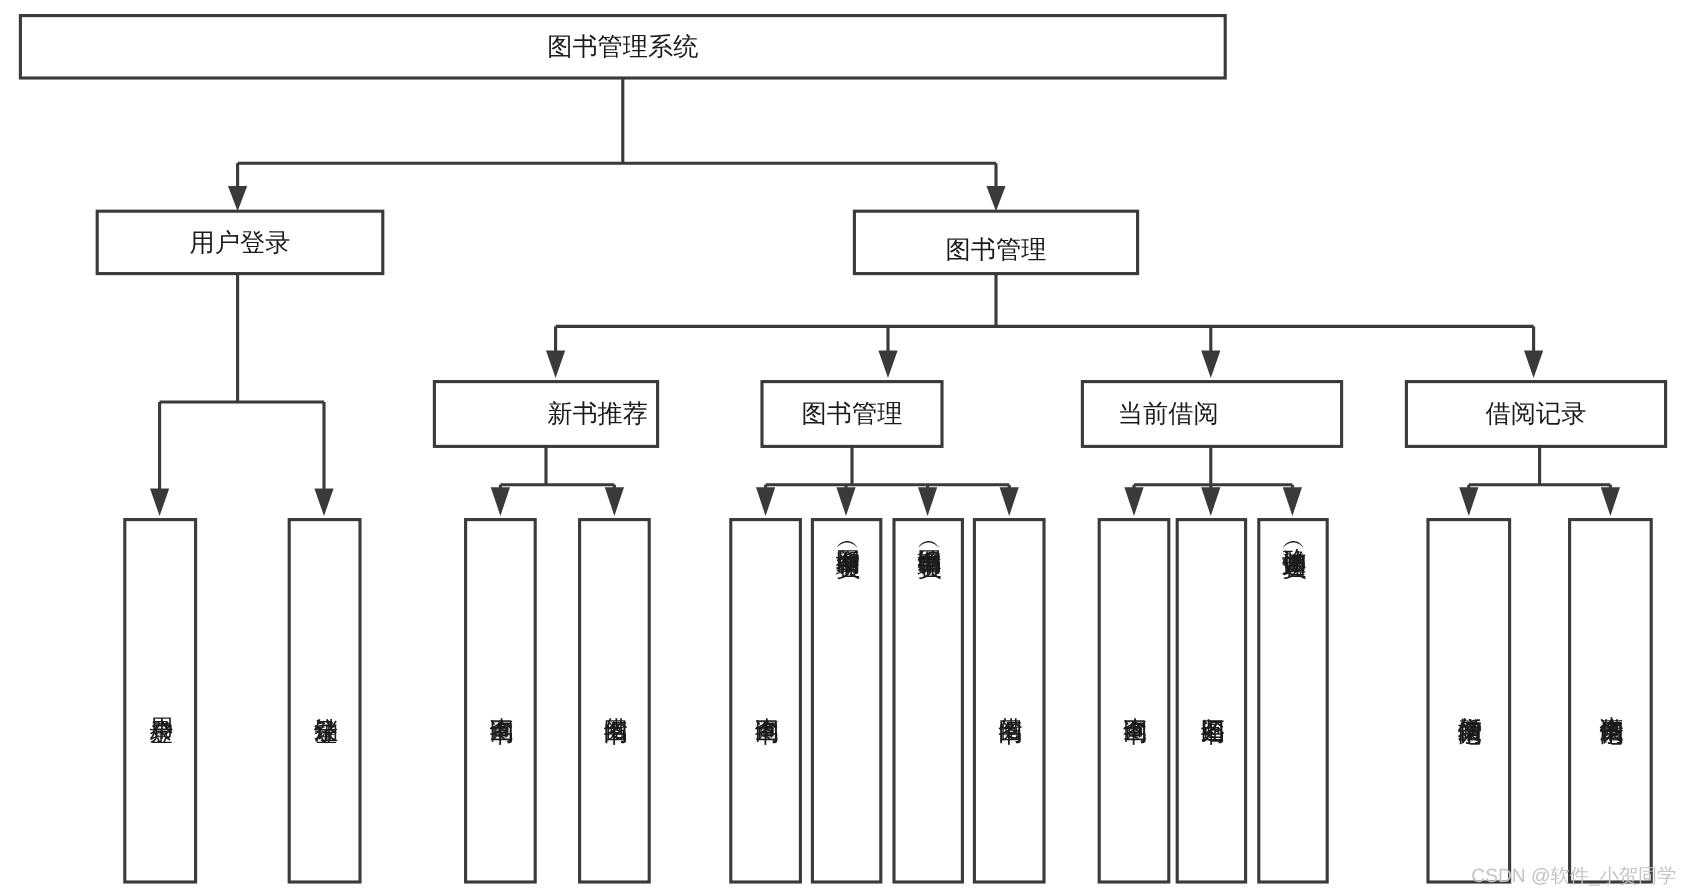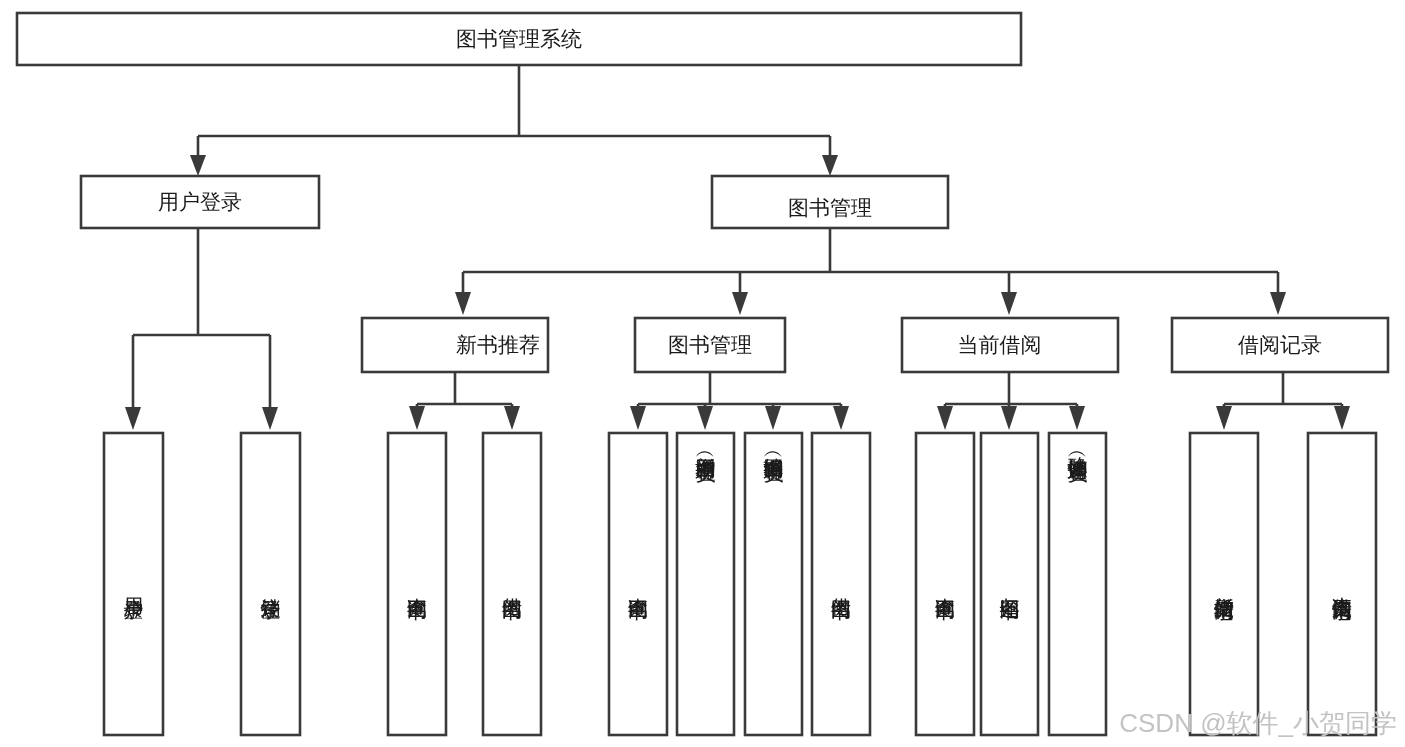--- a/index.html
+++ b/index.html
@@ -67,21 +67,21 @@
     font-family: "Liberation Sans", "DejaVu Sans", sans-serif;
     font-size: 21px;
     color: #1b1b1b;
     white-space: nowrap;
   }
   #watermark {
     position: absolute;
     right: 8px;
     bottom: 6px;
     font-family: "Liberation Sans", "DejaVu Sans", sans-serif;
-    font-size: 26px;
+    font-size: 16px;
     color: #c3c3c3;
     white-space: nowrap;
     pointer-events: none;
   }
 </style>
 </head>
 <body>
 
 <div id="diagram-root">
 
@@ -160,21 +160,21 @@
   <div class="hlabel-wrap" style="left:712px; top:176px; width:236px; height:64px;">
     <span class="hlabel-text">图书管理</span>
   </div>
 
   <div class="hlabel-wrap" style="left:362px; top:318px; width:186px; height:54px;margin-left:43px;">
     <span class="hlabel-text">新书推荐</span>
   </div>
   <div class="hlabel-wrap" style="left:635px; top:318px; width:150px; height:54px;">
     <span class="hlabel-text">图书管理</span>
   </div>
-  <div class="hlabel-wrap" style="left:902px; top:318px; width:195px; height:54px;border-radius:19px;">
+  <div class="hlabel-wrap" style="left:876px; top:318px; width:195px; height:54px;border-radius:19px;">
     <span class="hlabel-text">当前借阅</span>
   </div>
   <div class="hlabel-wrap" style="left:1172px; top:318px; width:216px; height:54px;">
     <span class="hlabel-text">借阅记录</span>
   </div>
 
   <div class="vlabel-wrap" style="left:104px; top:433px; width:59px; height:302px;">
     <span class="vlabel-text">用户登录</span>
   </div>
   <div class="vlabel-wrap" style="left:241px; top:433px; width:59px; height:302px;">

